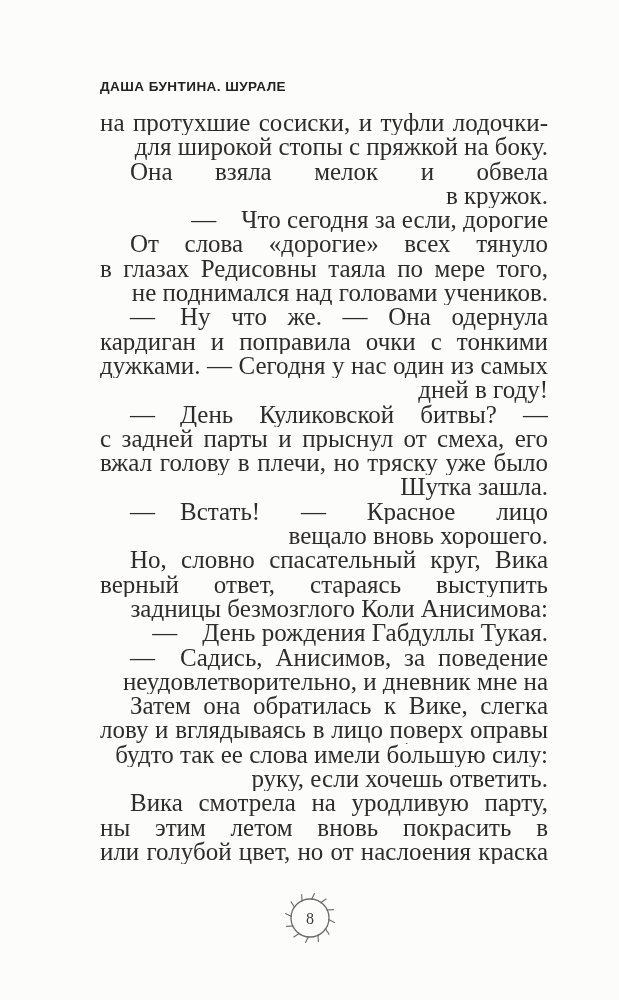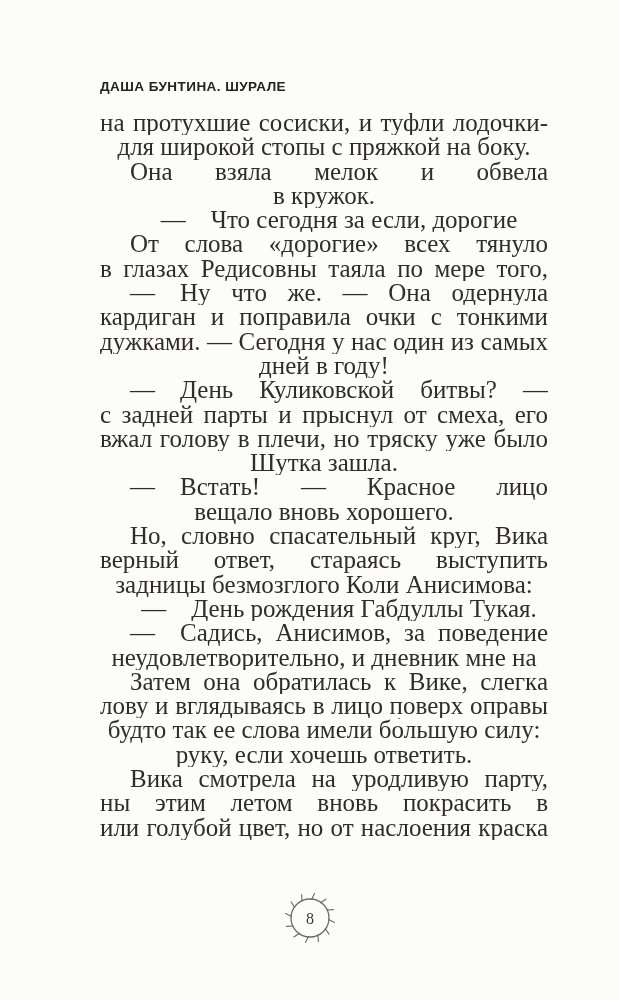--- a/index.html
+++ b/index.html
@@ -38,21 +38,21 @@
     text-align: justify;
     overflow: hidden;
     white-space: normal;
   }
   .bline::after {
     content: "";
     display: inline-block;
     width: 100%;
     height: 0;
   }
-  .bline.last { text-align: center; }
+  .bline.last { text-align: right; }
   .bline.last::after { content: none; }
   .bline.indent { text-indent: 30px; }
   .page-footer {
     position: absolute;
     left: 0; top: 891px;
     width: 619px;
     display: flex;
     justify-content: center;
   }
   .ornament-svg { display: block; }
@@ -70,20 +70,21 @@
   <div class="running-header">ДАША БУНТИНА. ШУРАЛЕ</div>
 
   <div class="body-text" id="body-text">
       <div class="bline">на протухшие сосиски, и туфли лодочки-развалюшки</div>
       <div class="bline last">для широкой стопы с пряжкой на боку.</div>
       <div class="bline indent">Она взяла мелок и обвела сегодняшнюю дату</div>
       <div class="bline last">в кружок.</div>
       <div class="bline indent last">— Что сегодня за если, дорогие ученики?</div>
       <div class="bline indent">От слова «дорогие» всех тянуло блевать. Надежда</div>
       <div class="bline">в глазах Редисовны таяла по мере того, как лес рук</div>
+      <div class="bline last">не поднимался над головами учеников.</div>
       <div class="bline indent">— Ну что же. — Она одернула розовый вязаный</div>
       <div class="bline">кардиган и поправила очки с тонкими золотыми</div>
       <div class="bline">дужками. — Сегодня у нас один из самых важных</div>
       <div class="bline last">дней в году!</div>
       <div class="bline indent">— День Куликовской битвы? — крикнул Коля</div>
       <div class="bline">с задней парты и прыснул от смеха, его сосед Насиф</div>
       <div class="bline">вжал голову в плечи, но тряску уже было не унять.</div>
       <div class="bline last">Шутка зашла.</div>
       <div class="bline indent">— Встать! — Красное лицо Редисовны не пред-</div>
       <div class="bline last">вещало вновь хорошего.</div>

